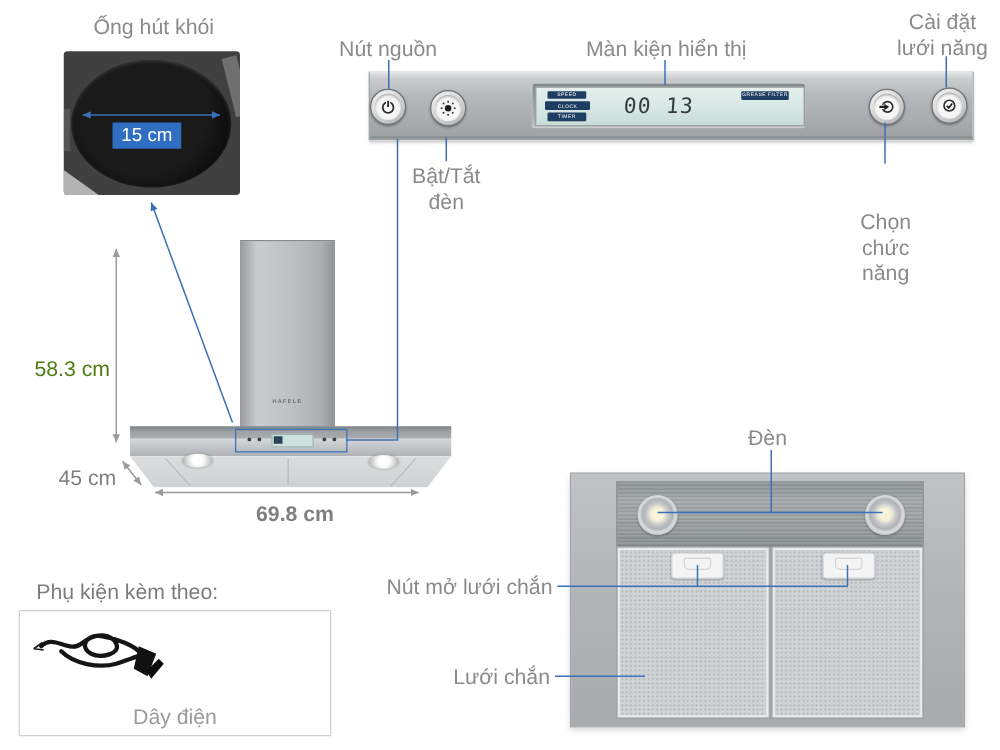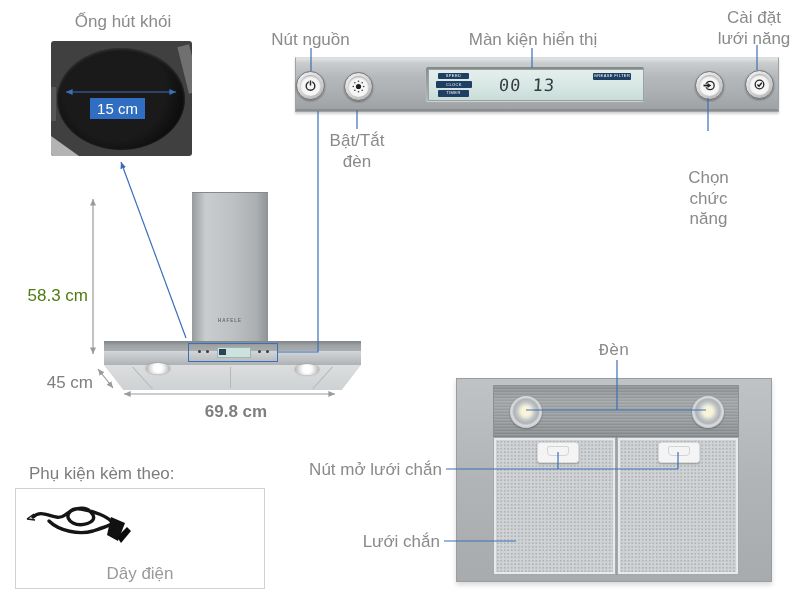--- a/index.html
+++ b/index.html
@@ -194,21 +194,21 @@
         <path d="M6,22 l7,-5 m-7,5 l8,1" stroke="#1a1a1a" stroke-width="1.4" fill="none"></path>
         <path d="M12,20 C22,10 34,26 44,18 C56,8 68,10 72,18 C76,26 60,30 52,26 C42,21 48,10 60,12 C74,14 86,20 90,24" fill="none" stroke="#151515" stroke-width="3.4" stroke-linecap="round"></path>
         <path d="M28,24 C38,34 58,38 72,34 C84,30 90,28 93,26" fill="none" stroke="#151515" stroke-width="3.4" stroke-linecap="round"></path>
         <polygon points="90,20 104,26 97,44 86,38" fill="#111111"></polygon>
         <polygon points="96,40 106,30 110,34 100,46" fill="#0c0c0c"></polygon>
       </svg>
       <div class="acc-label">Dây điện</div>
     </div>
   </div>
 
-  <div class="lbl" style="left:588px;top:341px;width:52px;font-family:Liberation Mono, monospace;">Đèn</div>
+  <div class="lbl" style="left:588px;top:341px;width:52px;">Đèn</div>
   <div class="lbl right" style="left:300px;top:460px;width:142px;">Nút mở lưới chắn</div>
   <div class="lbl right" style="left:360px;top:532px;width:80px;">Lưới chắn</div>
 
   <div class="ubox">
     <div class="ubox-inner">
       <div class="ubox-band"></div>
       <div class="lamp-big" style="left:16px;top:10px;"></div>
       <div class="lamp-big" style="left:198px;top:10px;"></div>
       <div class="filters">
         <div class="filter-panel"></div>

